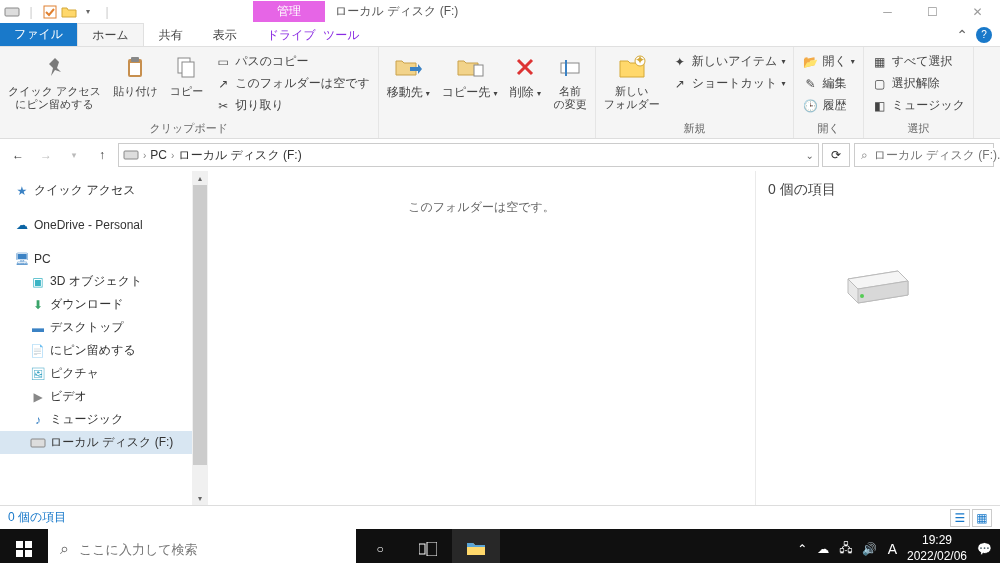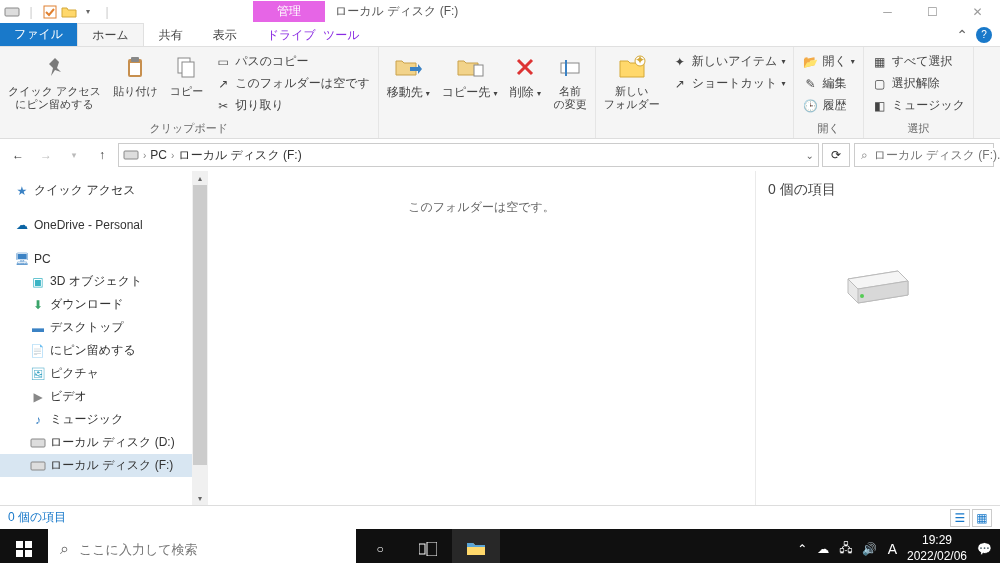--- a/index.html
+++ b/index.html
@@ -235,20 +235,21 @@
             <span>新しいアイテム</span> 
             <span style="font-size:8px">▾</span>
           </div>
         <div class="small-btn">
             <div class="ico-s">↗</div>
             <span>ショートカット</span> 
             <span style="font-size:8px">▾</span>
           </div>
       </div>
     </div>
+    <div class="ribbon-group-label">新規</div>
   </div>
 
   <div class="ribbon-group">
     <div class="ribbon-group-body">
       <div class="small-btn-col">
         <div class="small-btn">
             <div class="ico-s">📂</div>
             <span>開く</span> 
             <span style="font-size:8px">▾</span>
           </div>
@@ -347,28 +348,20 @@
         <span>ピクチャ</span>
       </div>
     <div class="nav-item lvl1">
         <span class="ico-n" style="color:#888">▶</span>
         <span>ビデオ</span>
       </div>
     <div class="nav-item lvl1">
         <span class="ico-n" style="color:#3b82c4">♪</span>
         <span>ミュージック</span>
       </div>
-    <div class="nav-item lvl1">
-        <span class="ico-n">
-          <svg width="16" height="10">
-            <rect x="1" y="1" width="14" height="8" rx="1" fill="#ddd" stroke="#888"></rect>
-          </svg>
-        </span>
-        <span>ローカル ディスク (D:)</span>
-      </div>
     <div class="nav-item lvl1 sel">
         <span class="ico-n">
           <svg width="16" height="10">
             <rect x="1" y="1" width="14" height="8" rx="1" fill="#ddd" stroke="#888"></rect>
           </svg>
         </span>
         <span>ローカル ディスク (F:)</span>
       </div>
     <div class="scrollbar">
       <div class="scroll-arrow" style="top:0">▴</div>

